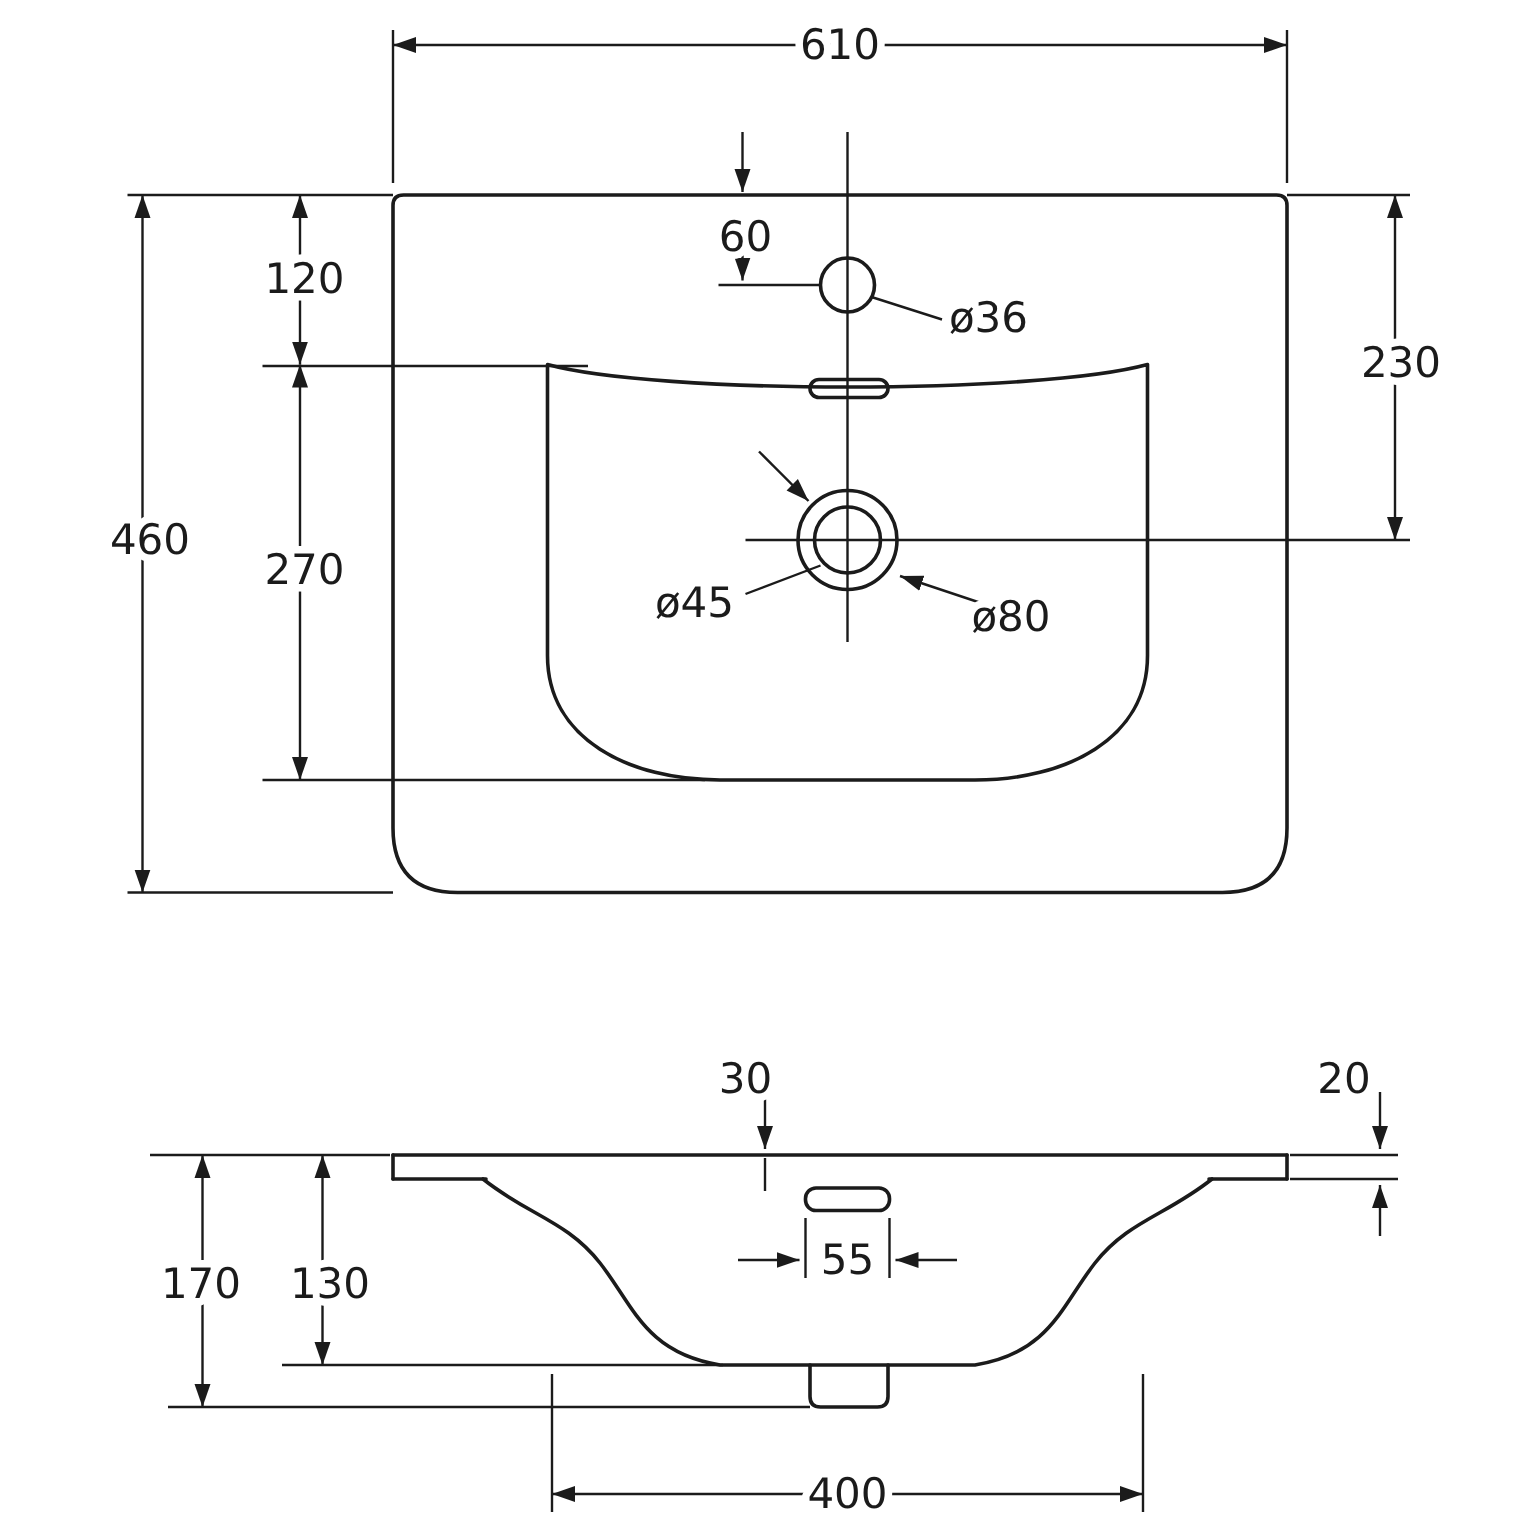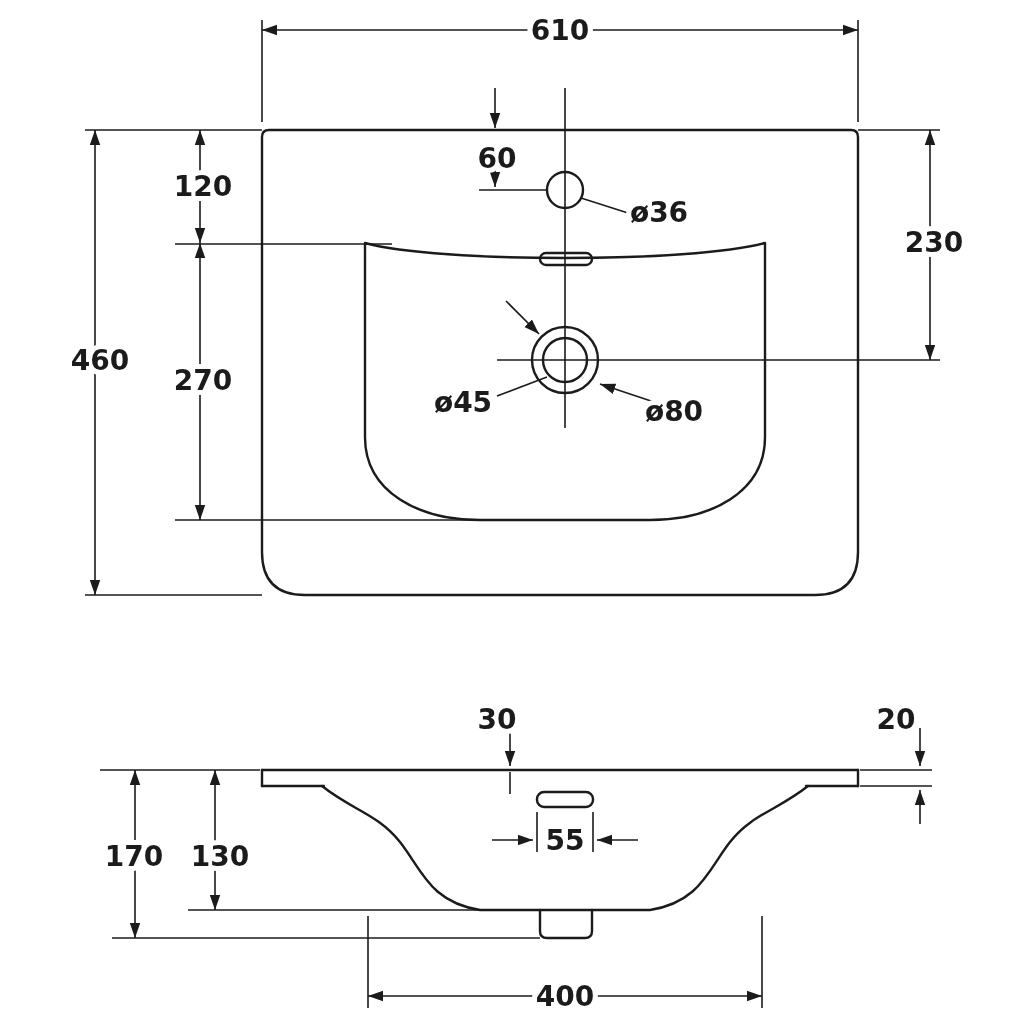--- a/index.html
+++ b/index.html
@@ -2,21 +2,20 @@
 <html><head>
 <meta charset="utf-8">
 <style>
   html, body { margin: 0; padding: 0; background: #ffffff; }
   .canvas {
     position: relative;
     width: 1024px;
     height: 1024px;
     background: #ffffff;
     font-family: "DejaVu Sans", sans-serif;
-    font-weight: bold;
   }
   svg { display: block; }
   .outline {
     fill: none;
     stroke: #1b1b1b;
     stroke-width: 2.4;
     stroke-linejoin: round;
     stroke-linecap: round;
   }
   .thin {

